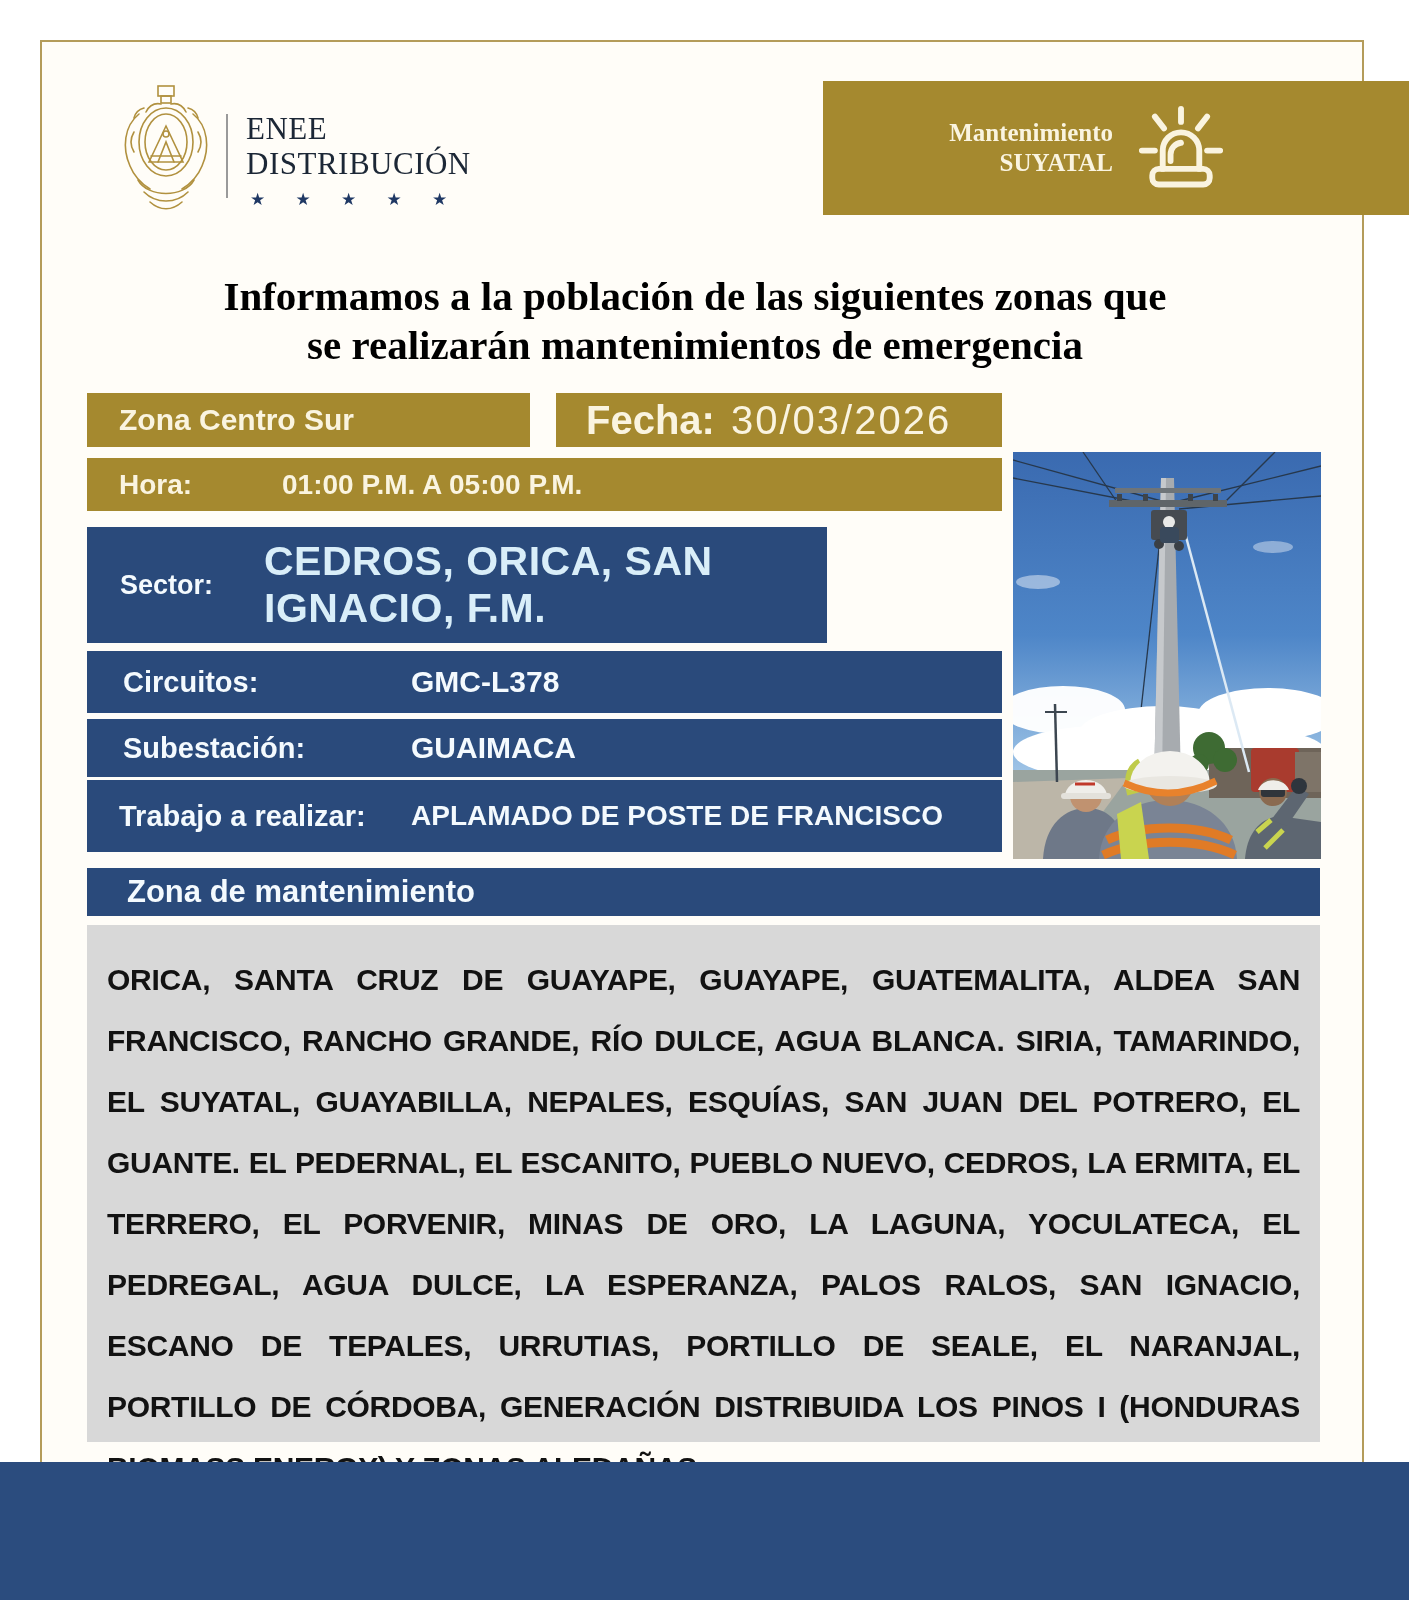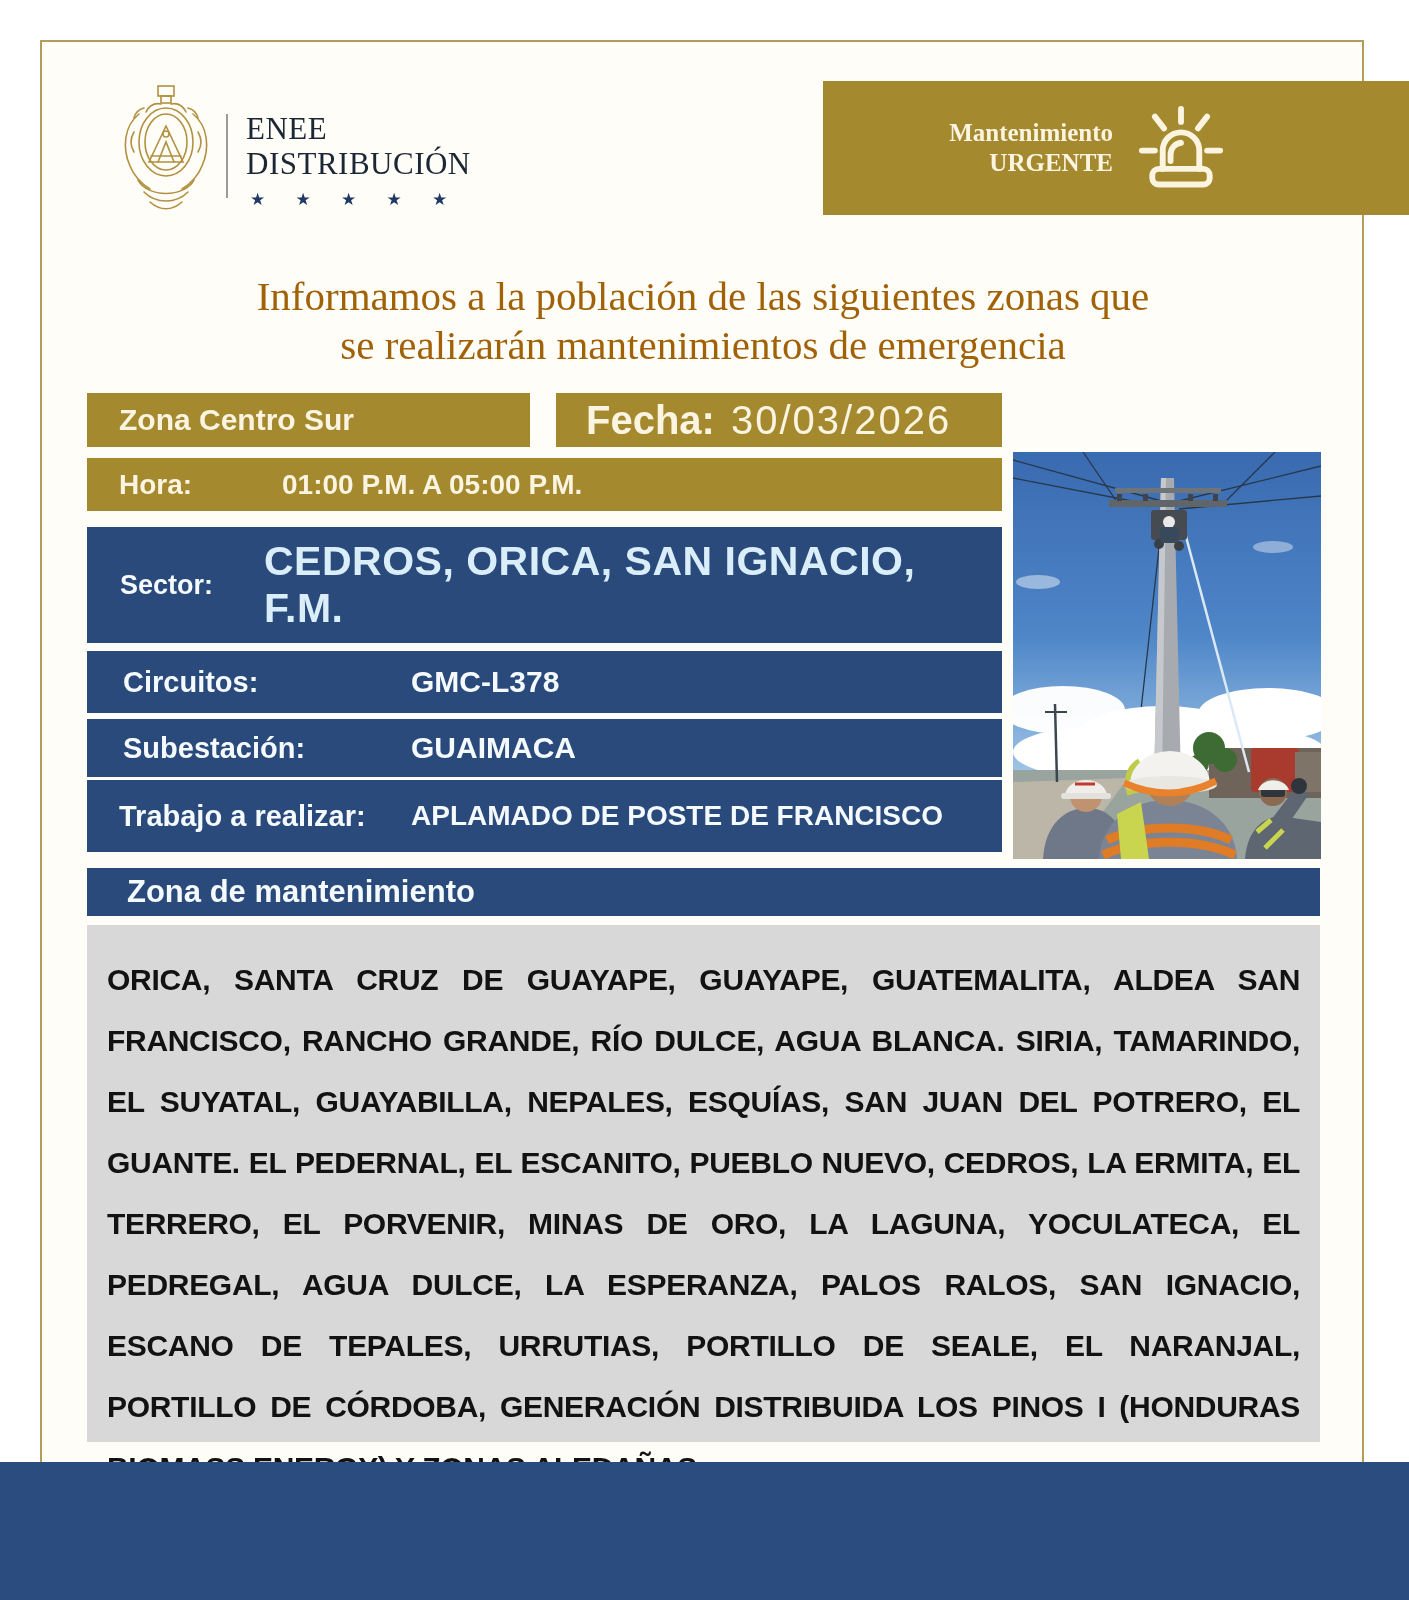--- a/index.html
+++ b/index.html
@@ -27,36 +27,36 @@
   .logo-stars{margin-top:8px;color:#1F3864;font-size:17px;word-spacing:26px;padding-left:4px;}
 
   
   .banner{position:absolute;left:823px;top:81px;width:586px;height:134px;background:var(--gold);
           display:flex;align-items:center;justify-content:flex-end;gap:26px;
           padding-right:186px;box-sizing:border-box;}
   .banner-text{text-align:right;font-family:"Liberation Serif",serif;font-weight:bold;
                color:var(--cream);font-size:25px;line-height:1.22;}
 
   
-  .title{position:absolute;left:40px;top:272px;width:1326px;text-align:center;
-         font-family:"Liberation Serif",serif;font-weight:normal;font-size:41px;line-height:1.2;
-         color:#a16207;white-space:pre-line;}
+  .title{position:absolute;left:32px;top:272px;width:1326px;text-align:center;
+         font-family:"Liberation Serif",serif;font-weight:bold;font-size:41px;line-height:1.2;
+         color:#000000;white-space:pre-line;}
 
   
   .bar{position:absolute;box-sizing:border-box;display:flex;align-items:center;
        font-weight:bold;color:var(--cream);}
   .bar.gold{background:var(--gold);}
   .bar.navy{background:var(--navy);color:#F4FAFE;}
   .value-col{position:absolute;}
   #zona-bar{left:87px;top:393px;width:443px;height:54px;padding-left:32px;font-size:30px;}
   #fecha-bar{left:556px;top:393px;width:446px;height:54px;padding-left:30px;font-size:40px;}
   .fecha-value{font-weight:400;margin-left:16px;letter-spacing:2px;}
   #hora-bar{left:87px;top:458px;width:915px;height:53px;padding-left:32px;font-size:28px;}
   #hora-bar .value-col{left:195px;}
-  #sector-bar{left:87px;top:527px;width:915px;height:116px;padding-left:33px;font-size:27px;}
+  #sector-bar{left:87px;top:527px;width:740px;height:116px;padding-left:33px;font-size:27px;}
   #sector-bar .value-col{left:177px;font-size:41px;color:var(--light-blue);letter-spacing:.5px;}
   #circuitos-bar{left:87px;top:651px;width:915px;height:62px;padding-left:36px;font-size:29px;}
   #circuitos-bar .value-col{left:324px;font-size:30px;}
   #subestacion-bar{left:87px;top:719px;width:915px;height:58px;padding-left:36px;font-size:29px;}
   #subestacion-bar .value-col{left:324px;font-size:30px;}
   #trabajo-bar{left:87px;top:780px;width:915px;height:72px;padding-left:32px;font-size:29px;}
   #trabajo-bar .value-col{left:324px;font-size:28px;}
   #zona-mant-bar{left:87px;top:868px;width:1233px;height:48px;padding-left:40px;font-size:31px;}
 
   
@@ -98,21 +98,21 @@
   <div class="logo-sep"></div>
   <div class="logo-text">
     <div class="logo-org">ENEE</div>
     <div class="logo-div">DISTRIBUCIÓN</div>
     <div class="logo-stars">★ ★ ★ ★ ★</div>
   </div>
 
   <div class="banner">
     <div class="banner-text">
       <div>Mantenimiento</div>
-      <div>URGENTE</div>
+      <div>SUYATAL</div>
     </div>
     <svg viewBox="0 0 64 72" width="84" height="94" fill="none" stroke="#FAF4E0" stroke-width="4.5" stroke-linecap="round" stroke-linejoin="round">
       <path d="M18 52 L18 38 A14 14 0 0 1 46 38 L46 52"></path>
       <rect x="10" y="52" width="44" height="12" rx="5"></rect>
       <path d="M24 46 L24 41 A9 9 0 0 1 32 32"></path>
       <path d="M32 6 V16"></path>
       <path d="M12 12 L19 21"></path>
       <path d="M52 12 L45 21"></path>
       <path d="M2 38 H12"></path>
       <path d="M62 38 H52"></path>

